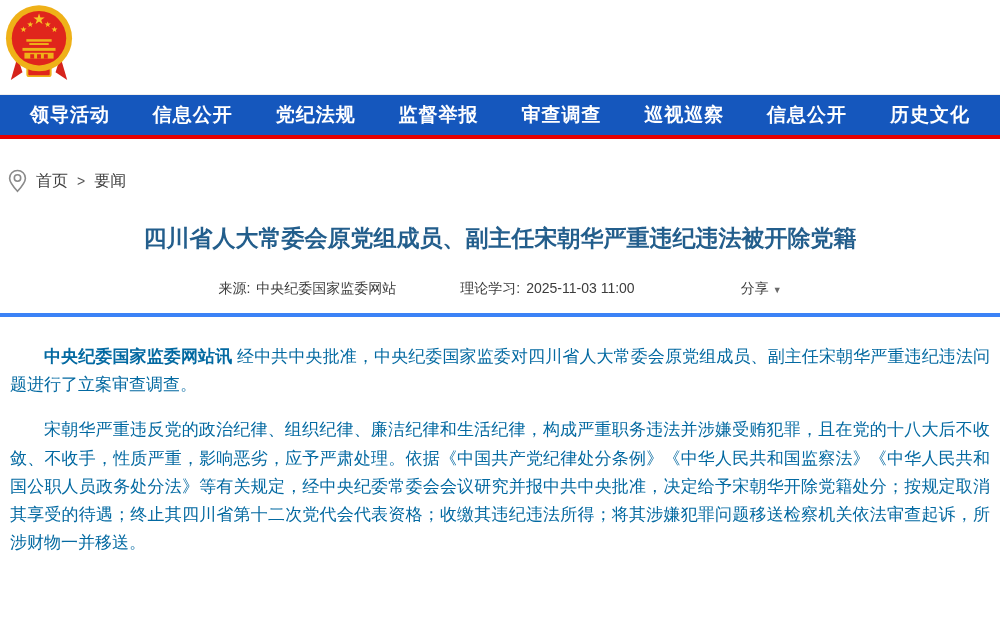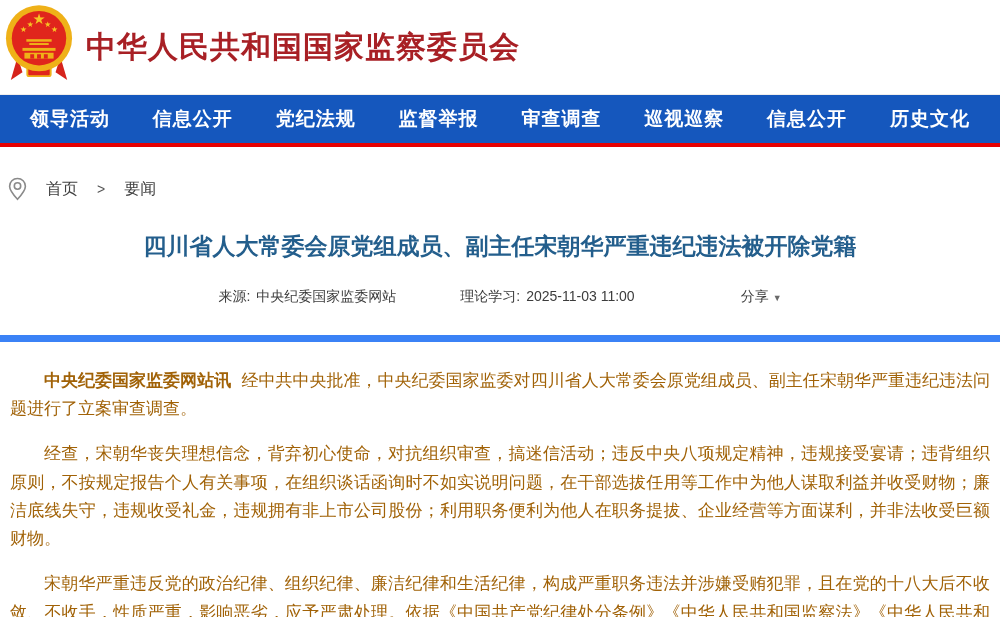--- a/index.html
+++ b/index.html
@@ -9,46 +9,46 @@
   
   .site-header { height:95px; background:#ffffff; display:flex; align-items:center;
     justify-content:space-between; padding:0 6px 0 4px; border-bottom:1px solid #f0eeec; }
   .brand { display:flex; align-items:center; }
   .brand-title { font-weight:bold; font-size:30px; letter-spacing:1px; white-space:nowrap; }
   .brand-left .brand-title { color:#9e1c1f; margin-left:10px; }
   .brand-right .brand-title { color:#a82025; margin-left:12px; }
   .emblem { flex:0 0 auto; }
 
   
-  .main-nav { height:52px; background:#1557bd; border-bottom:4px solid #e60000;
+  .main-nav { height:44px; background:#1557bd; border-bottom:4px solid #e60000;
     display:flex; align-items:center; justify-content:space-between; padding:0 30px; }
   .nav-item { color:#ffffff; font-weight:bold; font-size:19px; letter-spacing:1px;
     cursor:pointer; text-decoration:none; }
 
   
-  .breadcrumb { display:flex; align-items:center; gap:19px; padding:0 0 0 8px;
+  .breadcrumb { display:flex; align-items:center; gap:9px; padding:0 0 0 8px;
     margin-top:30px; font-size:16px; color:#404040; }
   .crumb { cursor:pointer; }
   .crumb-sep { color:#555; font-size:14px; }
 
   
   .article-title { text-align:center; font-size:23px; font-weight:bold;
     color:#235e8c; margin-top:30px; padding:0 40px; }
   .article-meta { display:flex; justify-content:center; align-items:center;
-    gap:14px; margin-top:26px; padding-bottom:29px; font-size:14px; color:#3c3c3c;
-    border-bottom:7px solid #3b82f6; }
+    gap:14px; margin-top:26px; padding-bottom:15px; font-size:14px; color:#3c3c3c;
+    border-bottom:4px solid #3b82f6; }
   .meta-group { display:flex; gap:6px; }
   .meta-gap { width:36px; }
   .share { display:flex; align-items:center; gap:4px; cursor:pointer;margin-left:42px; }
   .share-caret { font-size:9px; color:#6a6a6a; transform:translateY(1px); }
 
   
   .article-body { padding:26px 10px 0 10px; }
-  .article-body p { font-size:17px; line-height:1.66; color:#a16207;
-    text-indent:2em; margin-bottom:17px; text-align:justify;font-family:Liberation Mono, monospace; }
+  .article-body p { font-size:17px; line-height:1.66; color:#0369a1;
+    text-indent:2em; margin-bottom:17px; text-align:justify; }
   .article-body p strong { font-weight:bold; }
 </style>
 </head>
 <body>
 
 <header class="site-header">
 
   <div class="brand brand-right">
     <span class="emblem">
       <svg width="70" height="86" viewBox="0 0 72 88" aria-hidden="true">
@@ -64,21 +64,20 @@
         <text x="52" y="31" font-size="8" fill="#f7c523" text-anchor="middle">★</text>
         <rect x="23" y="38" width="26" height="2.6" fill="#efb118"></rect>
         <rect x="26" y="42" width="20" height="2" fill="#efb118"></rect>
         <rect x="19" y="47" width="34" height="3" fill="#efb118"></rect>
         <rect x="21" y="52" width="30" height="6" fill="#efb118"></rect>
         <rect x="27" y="53.5" width="4" height="4.5" fill="#e0251c"></rect>
         <rect x="34" y="53.5" width="4" height="4.5" fill="#e0251c"></rect>
         <rect x="41" y="53.5" width="4" height="4.5" fill="#e0251c"></rect>
       </svg>
     </span>
-    <span class="brand-title">中华人民共和国国家监察委员会</span>
   </div>
 </header>
 
 <nav class="main-nav">
   <a class="nav-item">领导活动</a>
   <a class="nav-item">信息公开</a>
   <a class="nav-item">党纪法规</a>
   <a class="nav-item">监督举报</a>
   <a class="nav-item">审查调查</a>
   <a class="nav-item">巡视巡察</a>
@@ -113,16 +112,15 @@
     </span>
     <span class="meta-gap"></span>
     <span class="share">
       <span>分享</span>
       <span class="share-caret">▼</span>
     </span>
   </div>
 
   <div class="article-body">
     <p><strong>中央纪委国家监委网站讯</strong><span> 经中共中央批准，中央纪委国家监委对四川省人大常委会原党组成员、副主任宋朝华严重违纪违法问题进行了立案审查调查。</span></p>
-    <p><span>经查，宋朝华丧失理想信念，背弃初心使命，对抗组织审查，搞迷信活动；违反中央八项规定精神，违规接受宴请；违背组织原则，不按规定报告个人有关事项，在组织谈话函询时不如实说明问题，在干部选拔任用等工作中为他人谋取利益并收受财物；廉洁底线失守，违规收受礼金，违规拥有非上市公司股份；利用职务便利为他人在职务提拔、企业经营等方面谋利，并非法收受巨额财物。</span></p>
     <p><span>宋朝华严重违反党的政治纪律、组织纪律、廉洁纪律和生活纪律，构成严重职务违法并涉嫌受贿犯罪，且在党的十八大后不收敛、不收手，性质严重，影响恶劣，应予严肃处理。依据《中国共产党纪律处分条例》《中华人民共和国监察法》《中华人民共和国公职人员政务处分法》等有关规定，经中央纪委常委会会议研究并报中共中央批准，决定给予宋朝华开除党籍处分；按规定取消其享受的待遇；终止其四川省第十二次党代会代表资格；收缴其违纪违法所得；将其涉嫌犯罪问题移送检察机关依法审查起诉，所涉财物一并移送。</span></p>
   </div>
 </main>
 
 </body></html>

